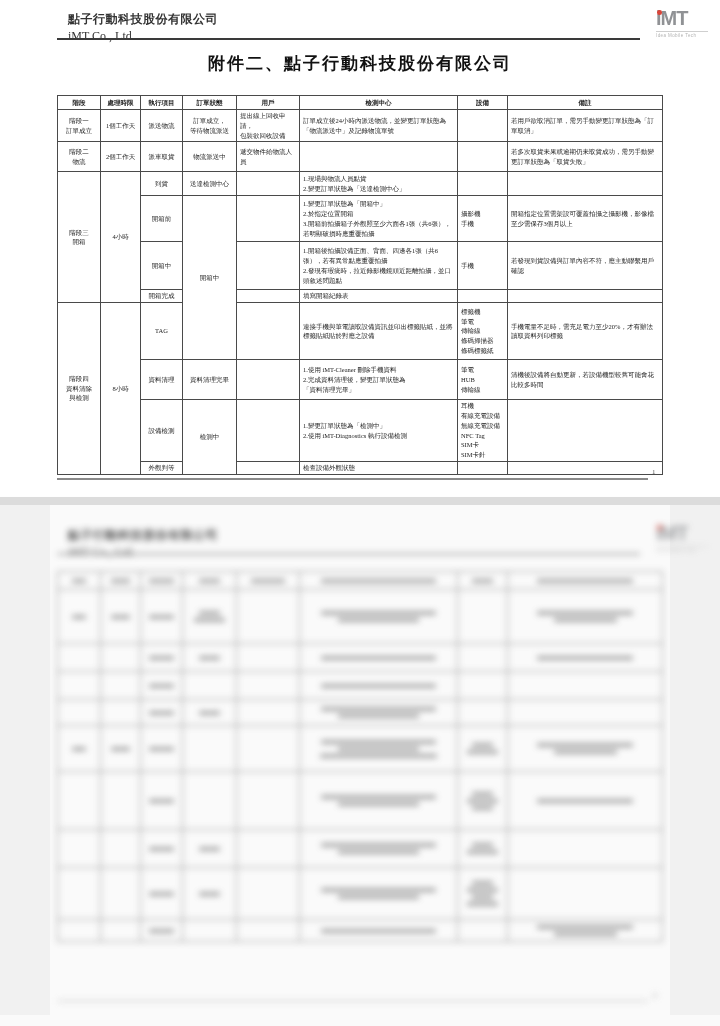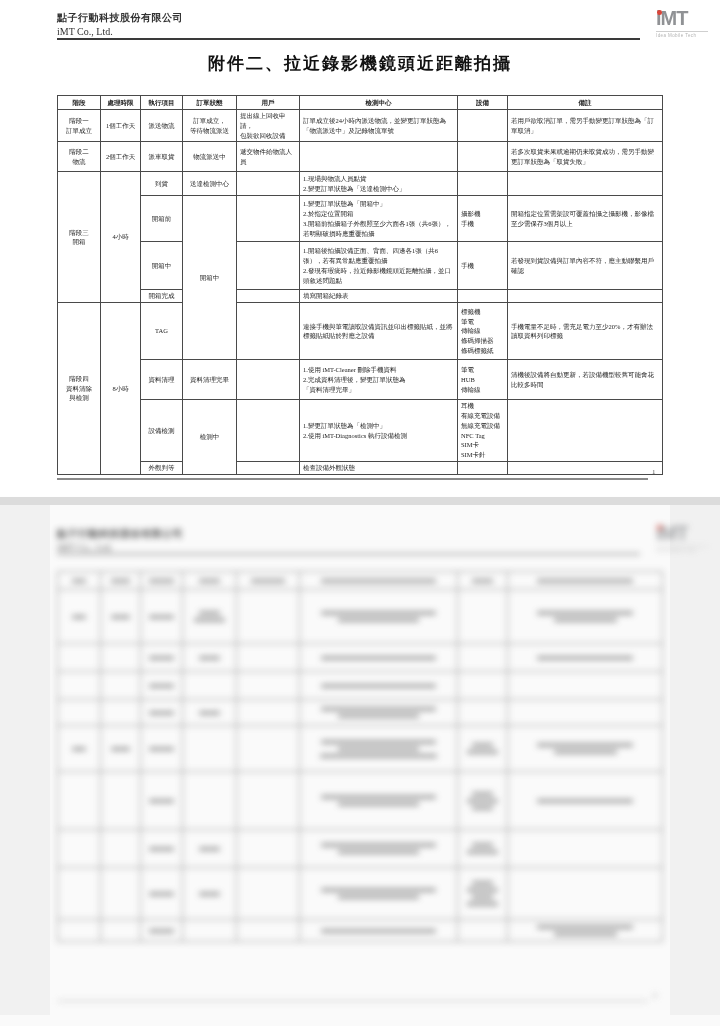--- a/index.html
+++ b/index.html
@@ -2,21 +2,21 @@
 <html><head>
 <meta charset="utf-8">
 <style>
   * { margin:0; padding:0; box-sizing:border-box; }
   html,body { width:720px; height:1026px; background:#ffffff; overflow:hidden;
               font-family:"Liberation Serif","DejaVu Serif",serif; color:#222; }
   .stage { position:relative; width:720px; height:1026px; }
 
   
   .page1 { position:absolute; left:0; top:0; width:720px; height:497px; background:#ffffff; }
-  .doc-header { position:absolute; left:57px; top:11px; font-size:10px; line-height:1.4; color:#333; }
+  .doc-header { position:absolute; left:68px; top:11px; font-size:12px; line-height:1.4; color:#333; }
   .doc-header .zh { font-weight:bold; letter-spacing:.5px; }
   .header-rule { position:absolute; left:57px; top:38px; width:583px; height:2px; background:#3a3a3a; }
 
   .imt-logo { position:absolute; right:12px; top:8px; width:52px; text-align:left;
               font-family:"Liberation Sans","DejaVu Sans",sans-serif; }
   .imt-logo .word { font-size:20px; font-weight:bold; color:#909295; letter-spacing:-1px;
                     position:relative; display:inline-block; line-height:1; }
   .imt-logo .dot { position:absolute; left:1px; top:2px; width:4.5px; height:4.5px;
                    border-radius:50%; background:#d9453a; }
   .imt-logo .tagline { margin-top:2px; border-top:1px solid #cfcfcf; padding-top:1px;
@@ -70,21 +70,21 @@
     </div>
 
     <div class="imt-logo">
       <span class="word">iMT</span>
       <span class="dot"></span>
       <div class="tagline">Idea Mobile Tech</div>
     </div>
 
     <div class="header-rule"></div>
 
-    <div class="page-title">附件二、拉近錄影機鏡頭近距離拍攝</div>
+    <div class="page-title">附件二、點子行動科技股份有限公司</div>
 
     <table class="spec">
       <colgroup>
         <col style="width:43px">
           <col style="width:40px">
           <col style="width:42px">
           <col style="width:54px">
         <col style="width:63px">
           <col style="width:158px">
           <col style="width:50px">

